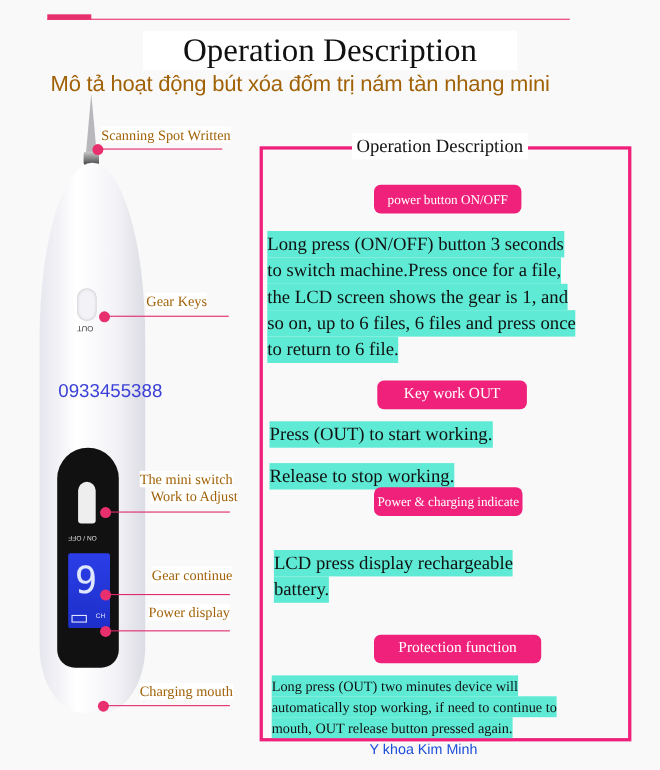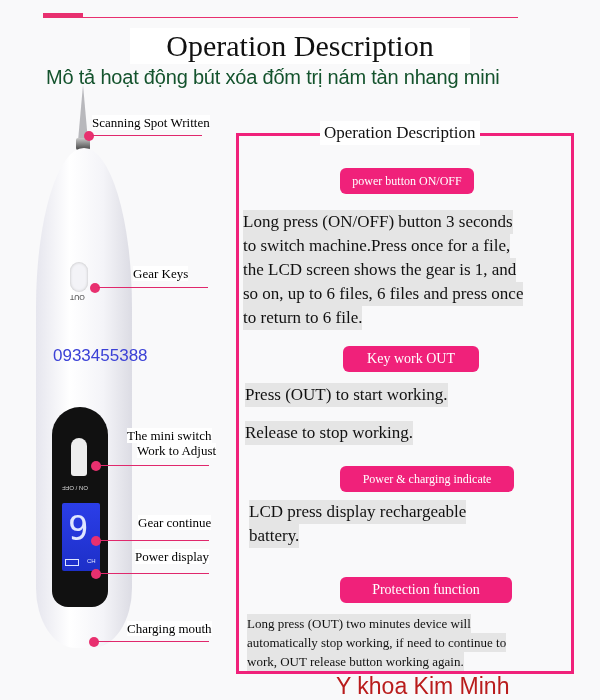--- a/index.html
+++ b/index.html
@@ -1,43 +1,43 @@
 <!DOCTYPE html>
 <html><head>
 <meta charset="utf-8">
 <style>
   *{box-sizing:border-box;margin:0;padding:0}
   body{width:600px;height:700px;background:#f9f9fa;position:relative;overflow:hidden;font-family:"Liberation Serif",serif;color:#111}
   .topbar{position:absolute;left:43px;top:17px;width:475px;height:1px;background:#e8306f}
   .topbar-accent{position:absolute;left:43px;top:13px;width:40px;height:5px;background:#e8306f}
   .title{position:absolute;left:32px;top:28px;width:340px;height:36px;background:#fff;font-size:30px;text-align:center;line-height:36px;left:130px;width:340px}
-  .subtitle{position:absolute;left:46px;top:66px;font-family:"Liberation Sans",sans-serif;font-size:20px;color:#14532d;white-space:nowrap;letter-spacing:-0.2px}
+  .subtitle{position:absolute;left:46px;top:66px;font-family:"Liberation Sans",sans-serif;font-size:20px;color:#a16207;white-space:nowrap;letter-spacing:-0.2px}
   .needle{position:absolute;left:78px;top:85px;width:0;height:0;border-left:5px solid transparent;border-right:5px solid transparent;border-bottom:56px solid #b8b8bc}
   .collar{position:absolute;left:76px;top:138px;width:14px;height:12px;background:linear-gradient(#c8c8c8,#444);border-radius:2px}
   .body{position:absolute;left:36px;top:148px;width:96px;height:500px;background:linear-gradient(90deg,#e6e6ee 0%,#ffffff 35%,#f4f4f8 70%,#dcdce4 100%);border-radius:48px 48px 40px 40px / 160px 160px 60px 60px}
   .outbtn{position:absolute;left:70px;top:262px;width:18px;height:30px;border-radius:10px;background:#f3f3f7;box-shadow:inset 0 0 3px #bbb}
   .outlbl{position:absolute;left:70px;top:294px;font-family:"Liberation Sans",sans-serif;font-size:7px;color:#333;transform:rotate(180deg)}
   .panel{position:absolute;left:52px;top:407px;width:56px;height:200px;background:#111;border-radius:28px 28px 16px 16px}
   .pwrbtn{position:absolute;left:71px;top:438px;width:16px;height:38px;background:#eee;border-radius:8px 8px 3px 3px}
   .onoff{position:absolute;left:62px;top:485px;font-family:"Liberation Sans",sans-serif;font-size:6px;color:#ddd;transform:rotate(180deg)}
   .lcd{position:absolute;left:62px;top:503px;width:38px;height:68px;background:linear-gradient(#2b3ee8,#1d2fc8);border-radius:2px}
   .digit{position:absolute;left:68px;top:508px;font-family:"DejaVu Sans Mono",monospace;font-size:34px;color:#dfe6ff}
   .batt{position:absolute;left:65px;top:559px;width:14px;height:7px;border:1px solid #dfe6ff}
   .ch{position:absolute;left:87px;top:558px;font-size:6px;color:#dfe6ff;font-family:"Liberation Sans",sans-serif}
   
-  .callout{position:absolute;font-size:13px;color:#000000;white-space:nowrap;background:#fff;line-height:15px}
+  .callout{position:absolute;font-size:13px;color:#a16207;white-space:nowrap;background:#fff;line-height:15px}
   .line{position:absolute;height:1px;background:#e0286c}
   .dot{position:absolute;width:10px;height:10px;border-radius:50%;background:#e8306f}
   
   .box{position:absolute;left:236px;top:133px;width:338px;height:541px;border:3px solid #f0217a}
   .box-title{position:absolute;left:320px;top:121px;background:#fff;padding:0 4px;font-size:17px;line-height:24px;white-space:nowrap}
   .pill{position:absolute;background:#f0217a;color:#fff;border-radius:6px;text-align:center;font-size:12px;line-height:26px;white-space:nowrap}
-  .para{position:absolute;font-size:17px;line-height:24px;white-space:nowrap;background:#e5e5e5}
+  .para{position:absolute;font-size:17px;line-height:24px;white-space:nowrap;background:#5eead4}
   .para.small{font-size:13px;line-height:19px}
-  .brand{position:absolute;left:336px;top:673px;font-family:"Liberation Sans",sans-serif;font-size:23px;color:#b91c1c}
+  .brand{position:absolute;left:336px;top:673px;font-family:"Liberation Sans",sans-serif;font-size:13px;color:#1d4ed8}
   .phone{position:absolute;left:53px;top:346px;font-family:"Liberation Sans",sans-serif;font-size:17px;color:#3b41d6}
 </style>
 </head>
 <body>
 
 <div class="topbar-accent"></div>
 <div class="topbar"></div>
 <div class="title">Operation Description</div>
 <div class="subtitle">Mô tả hoạt động bút xóa đốm trị nám tàn nhang mini</div>
 
@@ -94,26 +94,26 @@
   <div class="para" style="left:243px;top:282px">so on, up to 6 files, 6 files and press once</div>
   <div class="para" style="left:243px;top:306px">to return to 6 file.</div>
 </div>
 
 <div class="pill" style="left:343px;top:346px;width:136px;font-size:14px">Key work OUT</div>
 <div>
   <div class="para" style="left:245px;top:383px">Press (OUT) to start working.</div>
   <div class="para" style="left:245px;top:421px">Release to stop working.</div>
 </div>
 
-<div class="pill" style="left:340px;top:466px;width:174px">Power &amp; charging indicate</div>
+<div class="pill" style="left:340px;top:443px;width:135px">Power &amp; charging indicate</div>
 <div>
   <div class="para" style="left:249px;top:500px">LCD press display rechargeable</div>
   <div class="para" style="left:249px;top:524px">battery.</div>
 </div>
 
-<div class="pill" style="left:340px;top:577px;width:172px;font-size:14px">Protection function</div>
+<div class="pill" style="left:340px;top:577px;width:152px;font-size:14px">Protection function</div>
 <div>
   <div class="para small" style="left:247px;top:614px">Long press (OUT) two minutes device will</div>
   <div class="para small" style="left:247px;top:633px">automatically stop working, if need to continue to</div>
-  <div class="para small" style="left:247px;top:652px">work, OUT release button working again.</div>
+  <div class="para small" style="left:247px;top:652px">mouth, OUT release button pressed again.</div>
 </div>
 
 <div class="brand">Y khoa Kim Minh</div>
 
 </body></html>

